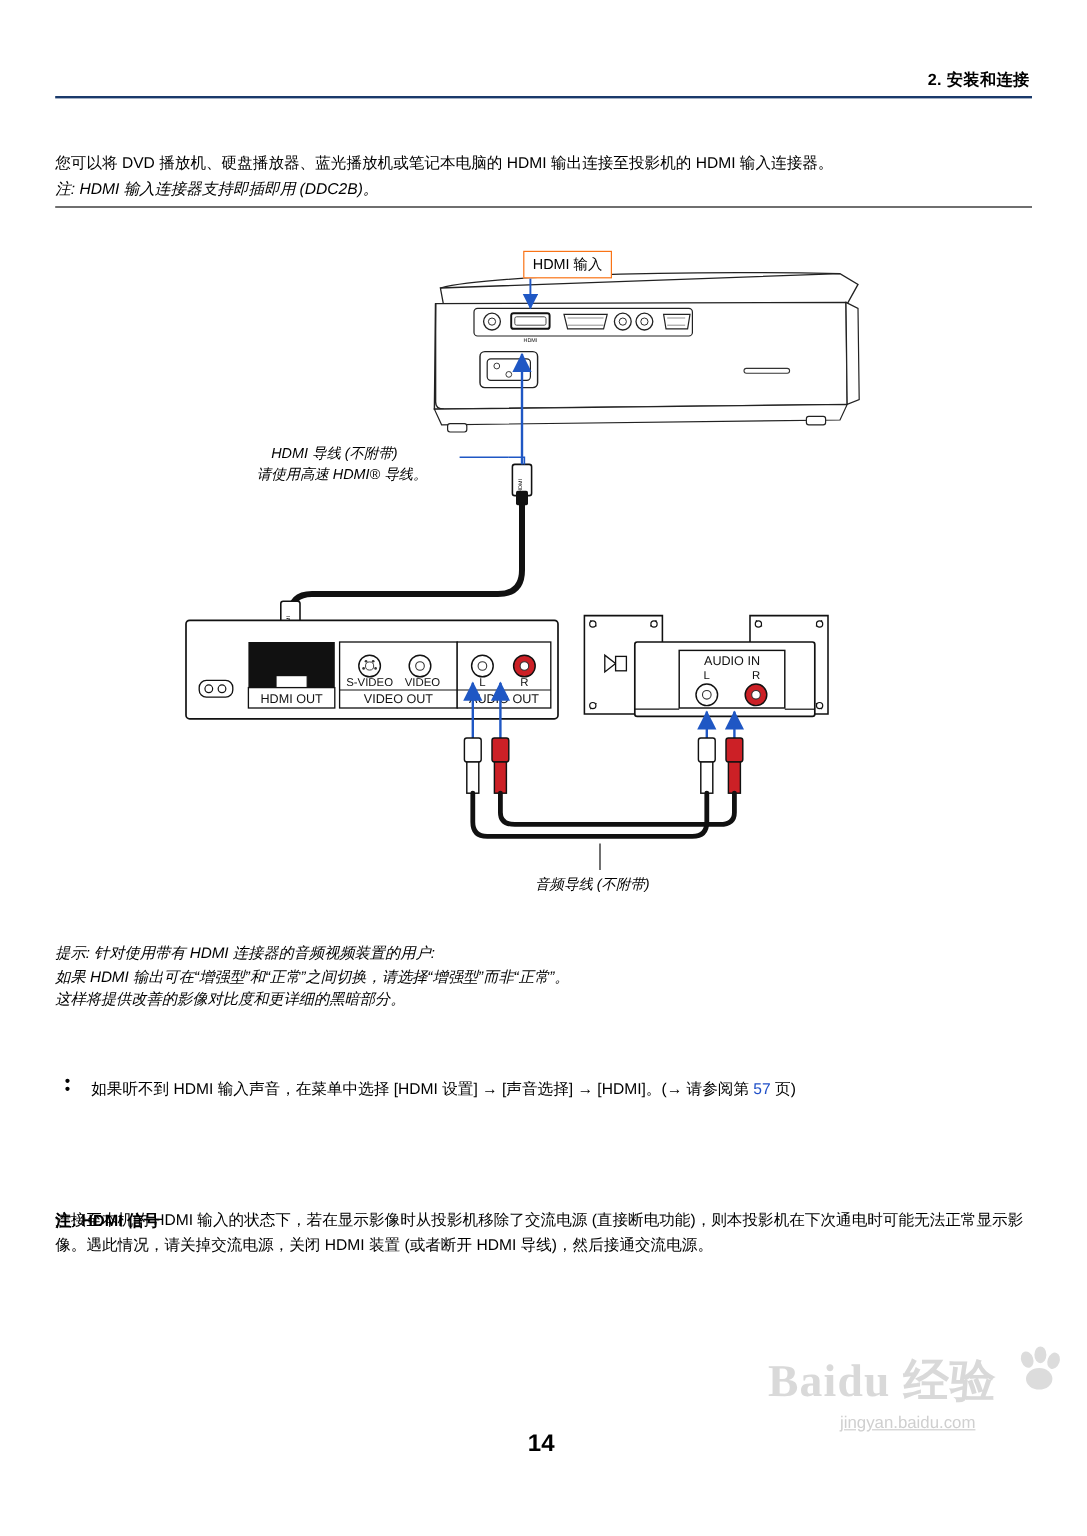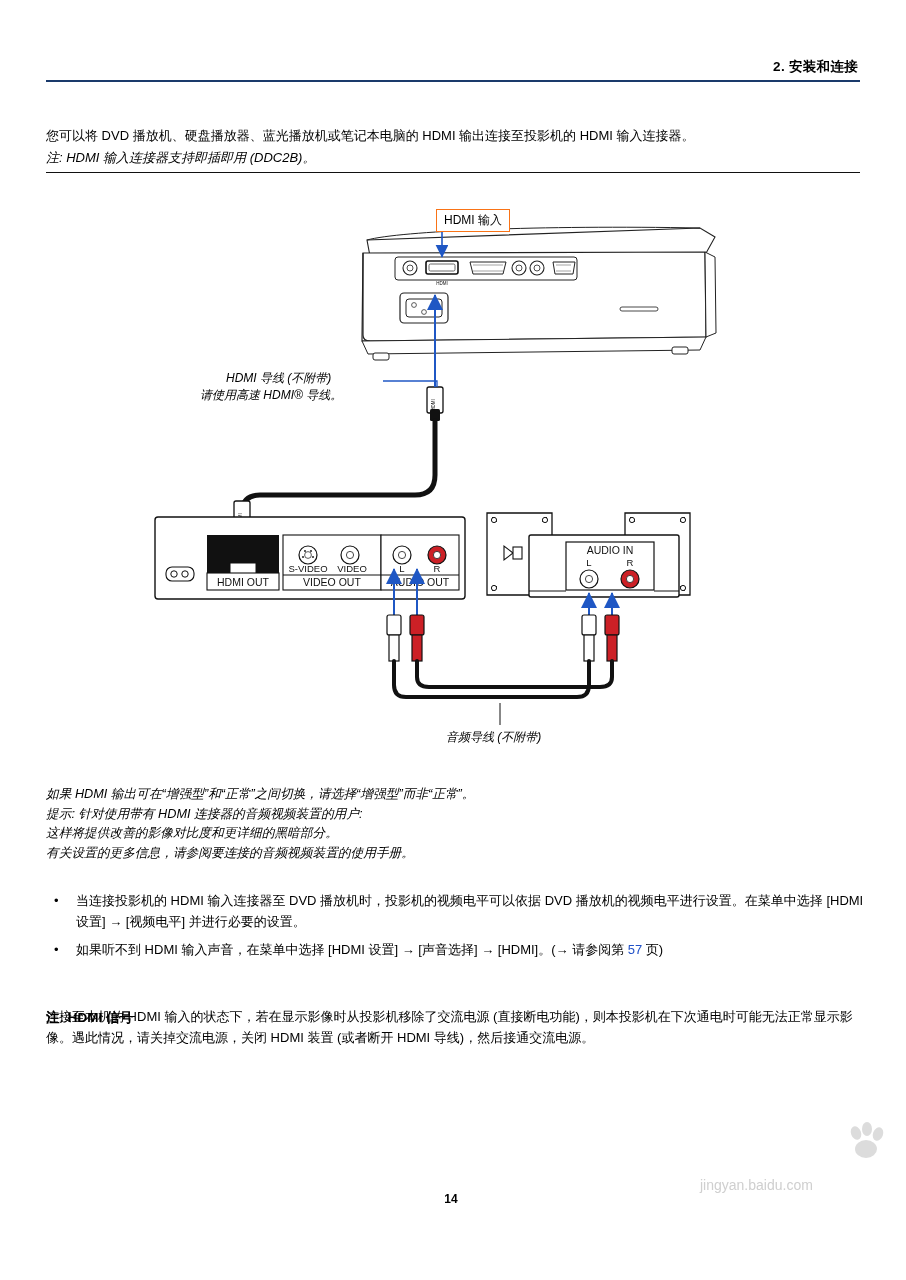--- a/index.html
+++ b/index.html
@@ -141,21 +141,21 @@
     width: 820px;
     font-size: 13px;
     line-height: 21px;
   }
   .pagenum {
     position: absolute;
     left: 0;
     top: 1192px;
     width: 902px;
     text-align: center;
-    font-size: 12px;
+    font-size: 20px;
     font-weight: bold;
   }
   
   .wm {
     position: absolute;
     left: 640px;
     top: 1125px;
     width: 250px;
     height: 85px;
     pointer-events: none;
@@ -168,20 +168,21 @@
     color: #d9d9d9;
     letter-spacing: 1px;
     font-family: "Liberation Serif", serif;
   }
   .wm-sub {
     position: absolute;
     left: 60px;
     top: 52px;
     font-size: 14px;
     color: #cfcfcf;
+    text-decoration: underline;
   }
   .wm-paw {
     position: absolute;
     left: 205px;
     top: -4px;
     width: 42px;
     height: 42px;
   }
 </style>
 </head>
@@ -370,48 +371,47 @@
         <path d="M394,466 L394,490 Q394,502 406,502 L577,502 Q589,502 589,490 L589,466" fill="none" stroke="#111" stroke-width="4" stroke-linecap="round"></path>
         <path d="M417,466 L417,482 Q417,492 429,492 L600,492 Q612,492 612,482 L612,466" fill="none" stroke="#111" stroke-width="4" stroke-linecap="round"></path>
 
         <line x1="500" y1="530" x2="500" y2="508" stroke="#111" stroke-width="1"></line>
       </g>
     </svg>
 
     
     <div class="lbl-box" style="left:436px; top:14px;">HDMI 输入</div>
     <div class="lbl ital" style="left:204px; top:175px;margin-left:22px;">HDMI 导线 (不附带)</div>
-    <div class="lbl ital" style="left:200px; top:192px;">请使用高速 HDMI® 导线。</div>
+    <div class="lbl ital" style="left:214px; top:192px;">请使用高速 HDMI® 导线。</div>
     <div class="lbl ital" style="left:446px; top:534px;">音频导线 (不附带)</div>
   </div>
 
   <div class="tips">
+    <div>提示: 针对使用带有 HDMI 连接器的音频视频装置的用户:</div>
     <div>如果 HDMI 输出可在“增强型”和“正常”之间切换，请选择“增强型”而非“正常”。</div>
-    <div>提示: 针对使用带有 HDMI 连接器的音频视频装置的用户:</div>
     <div>这样将提供改善的影像对比度和更详细的黑暗部分。</div>
-    <div>有关设置的更多信息，请参阅要连接的音频视频装置的使用手册。</div>
   </div>
 
   <div class="bullets">
     <div class="bullet-row">
       <span class="bullet-dot">•</span>
-      <span>当连接投影机的 HDMI 输入连接器至 DVD 播放机时，投影机的视频电平可以依据 DVD 播放机的视频电平进行设置。在菜单中选择 [HDMI 设置] → [视频电平] 并进行必要的设置。</span>
     </div>
     <div class="bullet-row">
       <span class="bullet-dot">•</span>
       <span>如果听不到 HDMI 输入声音，在菜单中选择 [HDMI 设置] → [声音选择] → [HDMI]。(→ 请参阅第 </span><span class="blue-num">57</span><span> 页)</span>
     </div>
   </div>
 
   <div class="sig-title">注: HDMI 信号</div>
   <div class="sig-body">连接至本机的 HDMI 输入的状态下，若在显示影像时从投影机移除了交流电源 (直接断电功能)，则本投影机在下次通电时可能无法正常显示影像。遇此情况，请关掉交流电源，关闭 HDMI 装置 (或者断开 HDMI 导线)，然后接通交流电源。</div>
 
   <div class="pagenum">14</div>
 
   <div class="wm">
+    <div class="wm-main">Baidu 经验</div>
     <div class="wm-sub">jingyan.baidu.com</div>
     <svg class="wm-paw" viewBox="0 0 42 42">
       <ellipse cx="11" cy="12" rx="5" ry="7" fill="#dcdcdc" transform="rotate(-20 11 12)"></ellipse>
       <ellipse cx="22" cy="8" rx="5" ry="7" fill="#dcdcdc"></ellipse>
       <ellipse cx="33" cy="13" rx="5" ry="7" fill="#dcdcdc" transform="rotate(20 33 13)"></ellipse>
       <ellipse cx="21" cy="28" rx="11" ry="9" fill="#dcdcdc"></ellipse>
     </svg>
   </div>
 
 </div>

